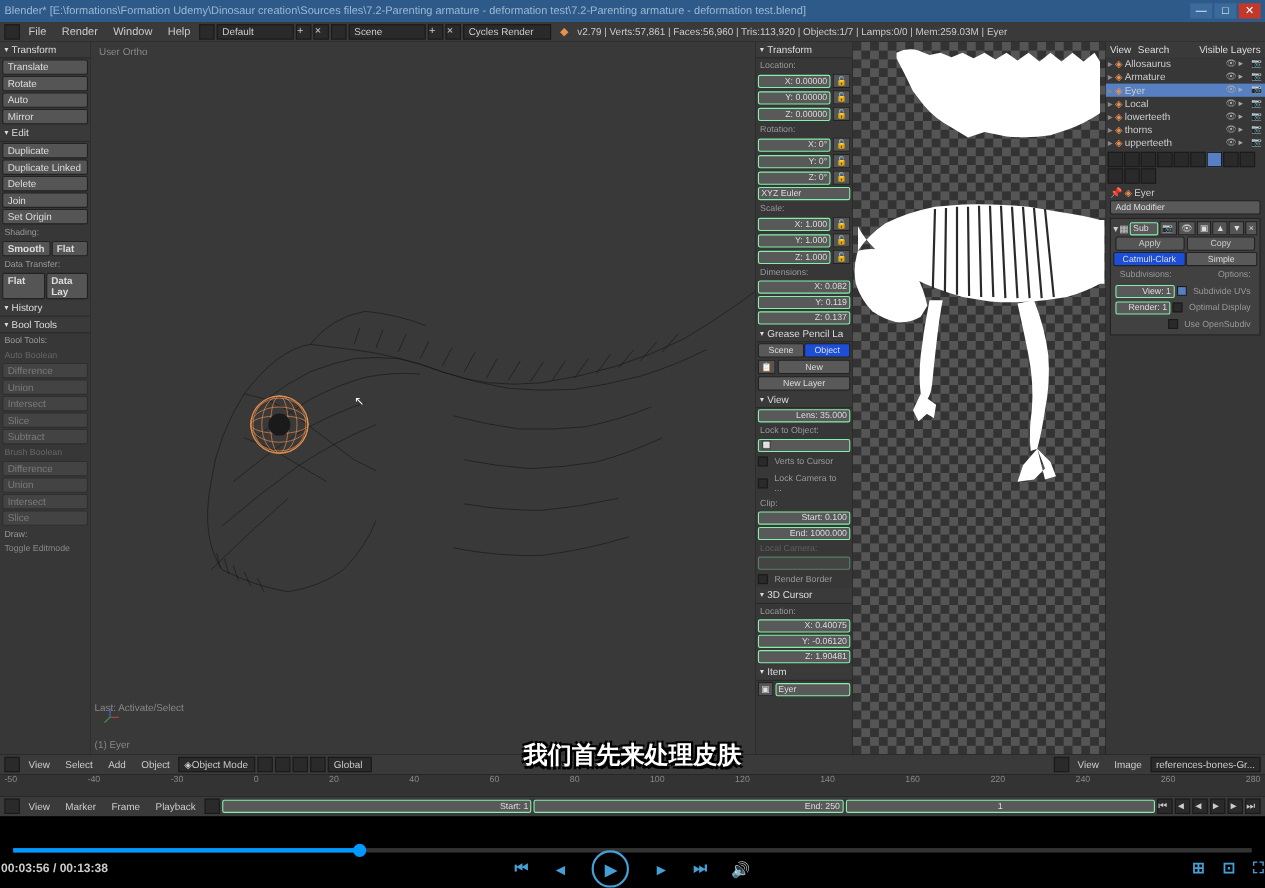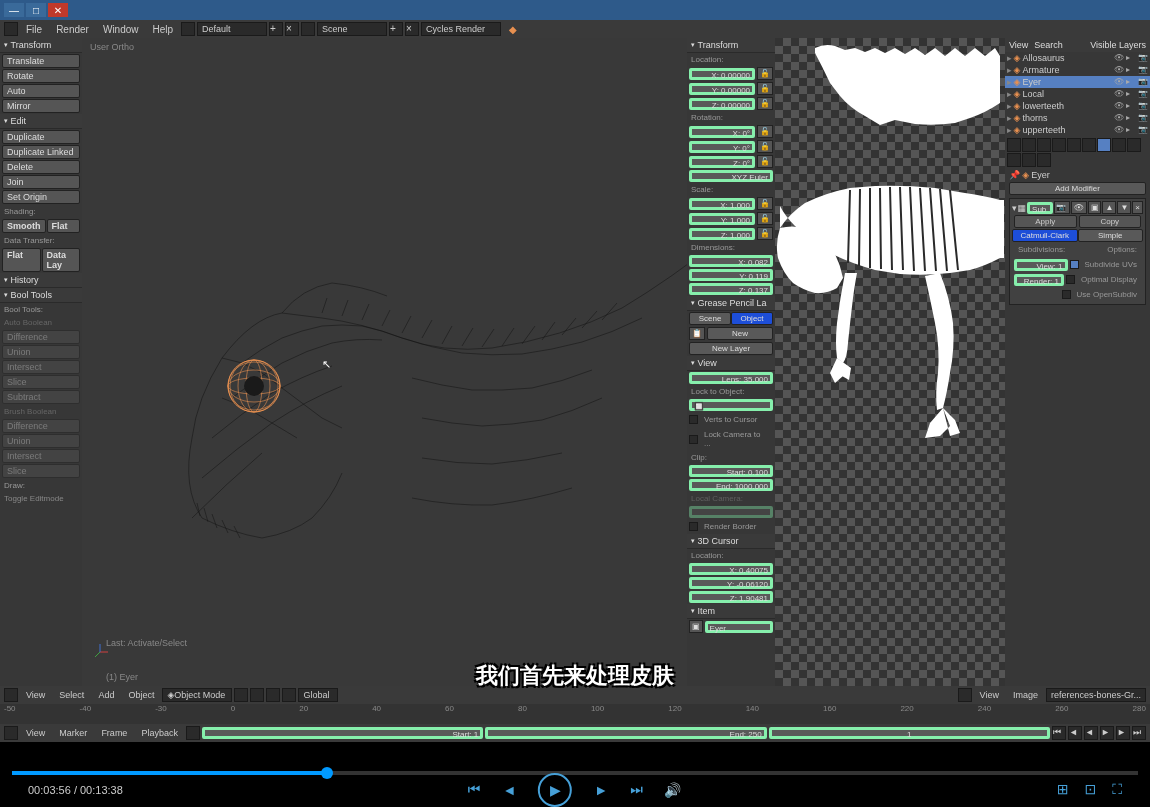--- a/index.html
+++ b/index.html
@@ -26,32 +26,32 @@
 .panel-header { background: #3a3a3a; padding: 2px 4px; font-size: 9px; color: #ddd; border-bottom: 1px solid #2a2a2a; display: flex; align-items: center; }
 .panel-header::before { content: "▾"; margin-right: 3px; font-size: 7px; }
 .panel-btn { background: #555; border: 1px solid #222; padding: 1px 4px; margin: 1px 2px; font-size: 9px; color: #ddd; display: block; cursor: pointer; border-radius: 2px; }
 .panel-btn-row { display: flex; gap: 1px; padding: 0 2px; }
 .panel-btn-row .panel-btn { flex: 1; margin: 1px 0; font-weight: bold; }
 .panel-label { padding: 2px 4px; font-size: 8px; color: #999; }
 
 
 .viewport { flex: 1; background: #393939; position: relative; overflow: hidden; }
 .viewport-label { position: absolute; top: 4px; left: 8px; color: #888; font-size: 9px; }
-.viewport-bottom { position: absolute; bottom: 4px; left: 24px; color: #888; font-size: 9px; }
+.viewport-bottom { position: absolute; bottom: 4px; left: 4px; color: #888; font-size: 9px; }
 .axis-widget { position: absolute; bottom: 24px; left: 8px; width: 20px; height: 20px; }
 .cursor-pos { position: absolute; top: 320px; left: 240px; color: #fff; font-size: 11px; }
 
 
 .wireframe { position: absolute; top: 100px; left: 80px; width: 560px; height: 440px; }
 .wireframe svg { width: 100%; height: 100%; }
 
 
 .right-panel { width: 88px; background: #373737; font-size: 8px; color: #ccc; overflow: hidden; }
 .prop-row { display: flex; align-items: center; padding: 1px 2px; gap: 2px; }
-.prop-input { background: #595959; border: 3px solid #86efac; padding: 0 2px; font-size: 8px; color: #ddd; flex: 1; text-align: right; height: 12px; border-radius: 2px; }
+.prop-input { background: #595959; border: 1px solid #86efac; padding: 0 2px; font-size: 8px; color: #ddd; flex: 1; text-align: right; height: 12px; border-radius: 2px; }
 .toggle-btn { background: #595959; border: 1px solid #222; font-size: 8px; color: #ddd; padding: 1px 4px; border-radius: 2px; text-align: center; }
 .toggle-btn.active { background: #1d4ed8; }
 .small-btn { background: #555; border: 1px solid #222; font-size: 8px; color: #ddd; padding: 1px 2px; cursor: pointer; }
 
 
 .uv-panel { width: 230px; background: #2a2a2a; position: relative; overflow: hidden; }
 .uv-panel::before { content: ""; position: absolute; inset: 0; background: repeating-conic-gradient(#555 0 25%, #333 0 50%) 0 0/16px 16px; }
 .skeleton-img { position: absolute; top: 0; left: 0; width: 100%; height: 500px; }
 
 
@@ -74,40 +74,41 @@
 .subsurf-type { display: flex; gap: 0; }
 .subsurf-type .toggle-btn { flex: 1; }
 
 
 .bottom-bar { background: #3a3a3a; height: 18px; display: flex; align-items: center; padding: 0 4px; font-size: 9px; color: #ccc; gap: 2px; }
 .timeline { background: #333; height: 20px; position: relative; }
 .timeline-ruler { display: flex; font-size: 8px; color: #888; padding: 0 4px; justify-content: space-between; }
 .timeline-bar { background: #3a3a3a; height: 18px; display: flex; align-items: center; padding: 0 4px; font-size: 9px; color: #ccc; gap: 2px; }
 
 
-.subtitle { position: absolute; bottom: 116px; left: 50%; transform: translateX(-50%); color: #fff; font-size: 22px; font-weight: bold; text-shadow: 2px 2px 0 #000, -2px -2px 0 #000, 2px -2px 0 #000, -2px 2px 0 #000; }
+.subtitle { position: absolute; bottom: 105px; left: 50%; transform: translateX(-50%); color: #fff; font-size: 22px; font-weight: bold; text-shadow: 2px 2px 0 #000, -2px -2px 0 #000, 2px -2px 0 #000, -2px 2px 0 #000; }
 
 
 .video-controls { position: absolute; bottom: 0; left: 0; right: 0; height: 48px; background: #000; }
 .progress-bar { height: 4px; background: #333; margin: 0 12px; position: relative; }
 .progress-fill { height: 100%; width: 28%; background: #0099ff; position: relative; }
 .progress-thumb { position: absolute; right: -6px; top: -4px; width: 12px; height: 12px; border-radius: 50%; background: #0099ff; }
-.video-bottom { display: flex; align-items: center; padding: 6px 28px; color: #ccc; font-size: 11px; }
+.video-bottom { display: flex; align-items: center; padding: 6px 1px; color: #ccc; font-size: 11px; font-weight: bold; }
 .video-time { font-size: 11px; }
 .video-center { position: absolute; left: 50%; transform: translateX(-50%); display: flex; gap: 22px; align-items: center; }
 .video-right { margin-left: auto; display: flex; gap: 16px; }
 .ctrl-btn { color: #46a0d8; font-size: 14px; cursor: pointer; }
 .play-btn { width: 34px; height: 34px; border: 2px solid #46a0d8; border-radius: 50%; display: flex; align-items: center; justify-content: center; color: #46a0d8; font-size: 14px; }
 
 .checkbox-sq { width: 9px; height: 9px; background: #2a2a2a; border: 1px solid #1a1a1a; display: inline-block; }
 </style>
 </head>
 <body>
 
 <div class="titlebar">
+  <span>Blender* [E:\formations\Formation Udemy\Dinosaur creation\Sources files\7.2-Parenting armature - deformation test\7.2-Parenting armature - deformation test.blend]</span>
   <div class="titlebar-btns">
     <div class="titlebar-btn">—</div>
     <div class="titlebar-btn">□</div>
     <div class="titlebar-btn close">✕</div>
   </div>
 </div>
 
 <div class="menubar">
   <span class="menu-btn"></span>
   <span class="menu-item">File</span>
@@ -117,20 +118,21 @@
   <span class="menu-btn"></span>
   <span class="menu-dropdown">Default</span>
   <span class="menu-btn">+</span>
   <span class="menu-btn">×</span>
   <span class="menu-btn"></span>
   <span class="menu-dropdown">Scene</span>
   <span class="menu-btn">+</span>
   <span class="menu-btn">×</span>
   <span class="menu-dropdown" style="min-width:80px">Cycles Render</span>
   <span style="color:#e89050;margin-left:6px">◆</span>
+  <span class="stats-text">v2.79 | Verts:57,861 | Faces:56,960 | Tris:113,920 | Objects:1/7 | Lamps:0/0 | Mem:259.03M | Eyer</span>
 </div>
 
 <div class="main">
 
   <div class="left-panel">
     <div class="panel-header">Transform</div>
     <div class="panel-btn">Translate</div>
     <div class="panel-btn">Rotate</div>
     <div class="panel-btn">Auto</div>
     <div class="panel-btn">Mirror</div>
@@ -243,21 +245,21 @@
       </div>
     <div class="prop-row">
         <div class="prop-input">Y:         0°</div>
         <div class="small-btn">🔓</div>
       </div>
     <div class="prop-row">
         <div class="prop-input">Z:         0°</div>
         <div class="small-btn">🔓</div>
       </div>
     <div class="prop-row">
-        <div class="prop-input" style="text-align:right">XYZ Euler</div>
+        <div class="prop-input" style="text-align:left">XYZ Euler</div>
       </div>
     <div class="panel-label">Scale:</div>
     <div class="prop-row">
         <div class="prop-input">X:      1.000</div>
         <div class="small-btn">🔓</div>
       </div>
     <div class="prop-row">
         <div class="prop-input">Y:      1.000</div>
         <div class="small-btn">🔓</div>
       </div>
@@ -460,21 +462,21 @@
         <div class="prop-tab"></div>
         <div class="prop-tab"></div>
         <div class="prop-tab"></div>
       </div>
       <div class="prop-row">
           <span>📌</span>
           <span style="color:#e89050">◈</span>
           <span>Eyer</span>
         </div>
       <div class="prop-row">
-          <div class="toggle-btn" style="flex:1;text-align:center">Add Modifier</div>
+          <div class="toggle-btn" style="flex:1;text-align:left">Add Modifier</div>
         </div>
 
       <div class="modifier-box">
         <div class="modifier-header">
           <span>▾</span>
           <span>▦</span>
           <div class="prop-input" style="text-align:left;flex:1">Sub</div>
           <span class="small-btn">📷</span>
           <span class="small-btn">👁</span>
           <span class="small-btn">▣</span>

